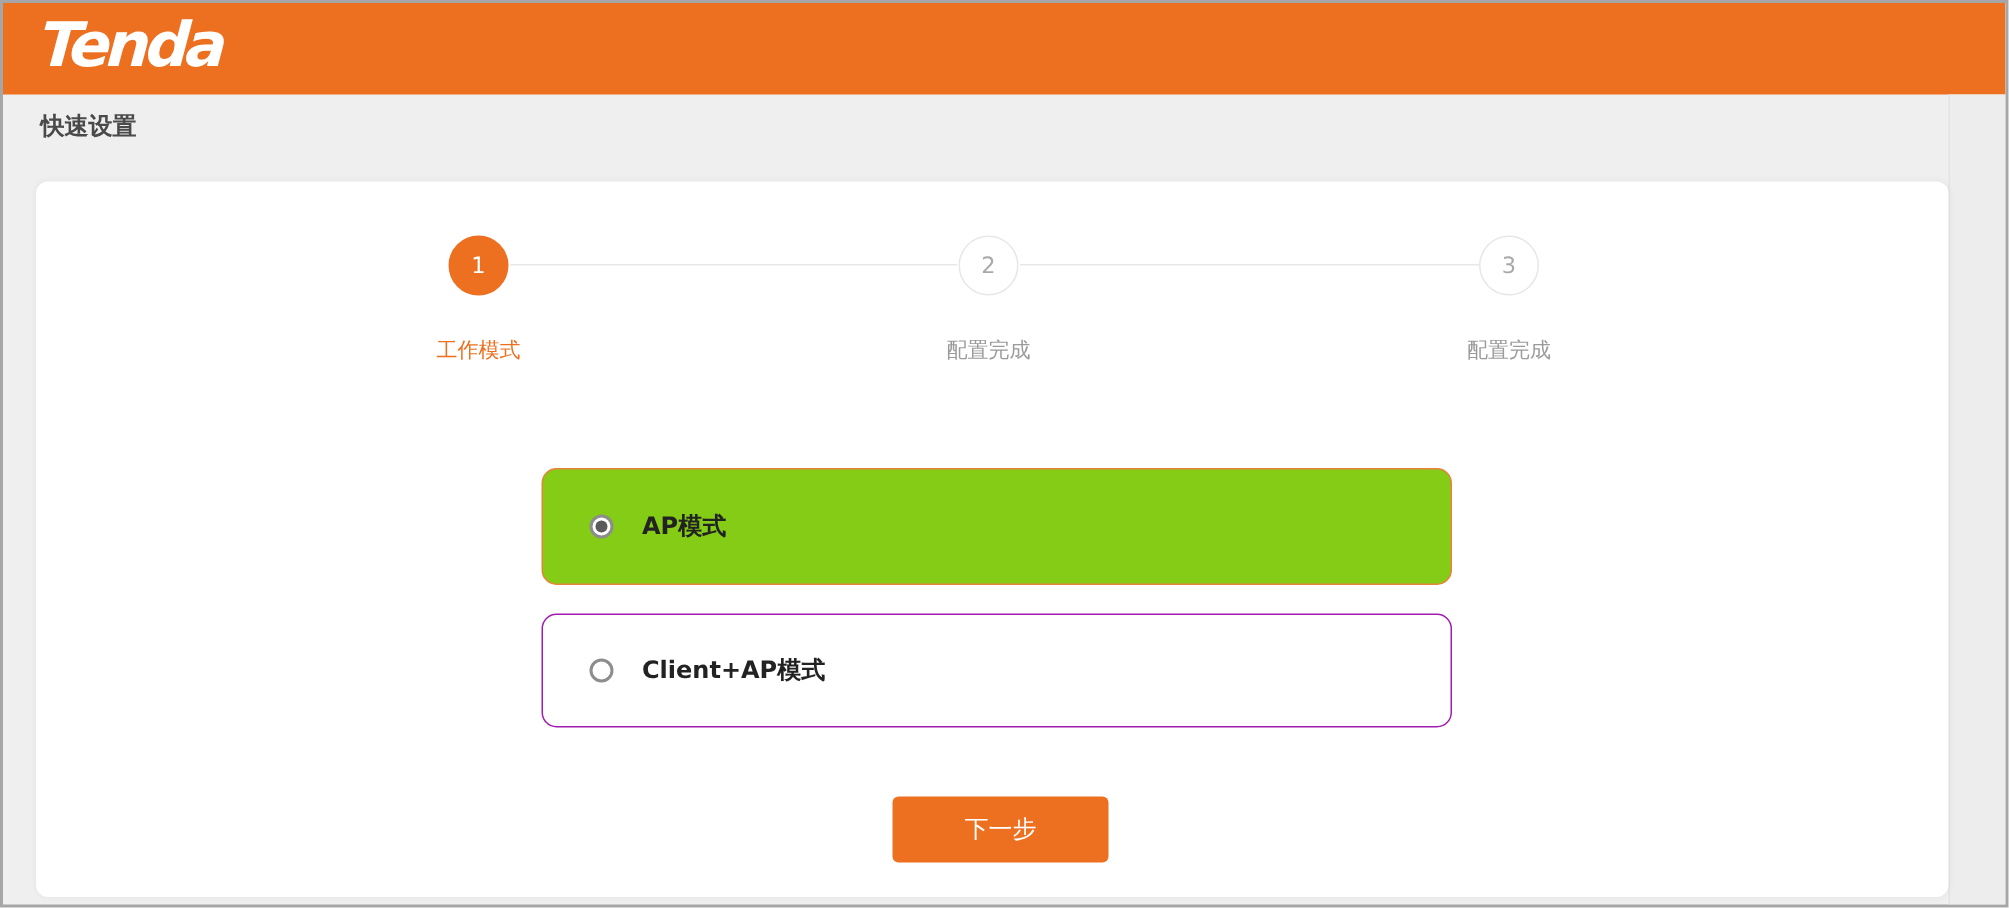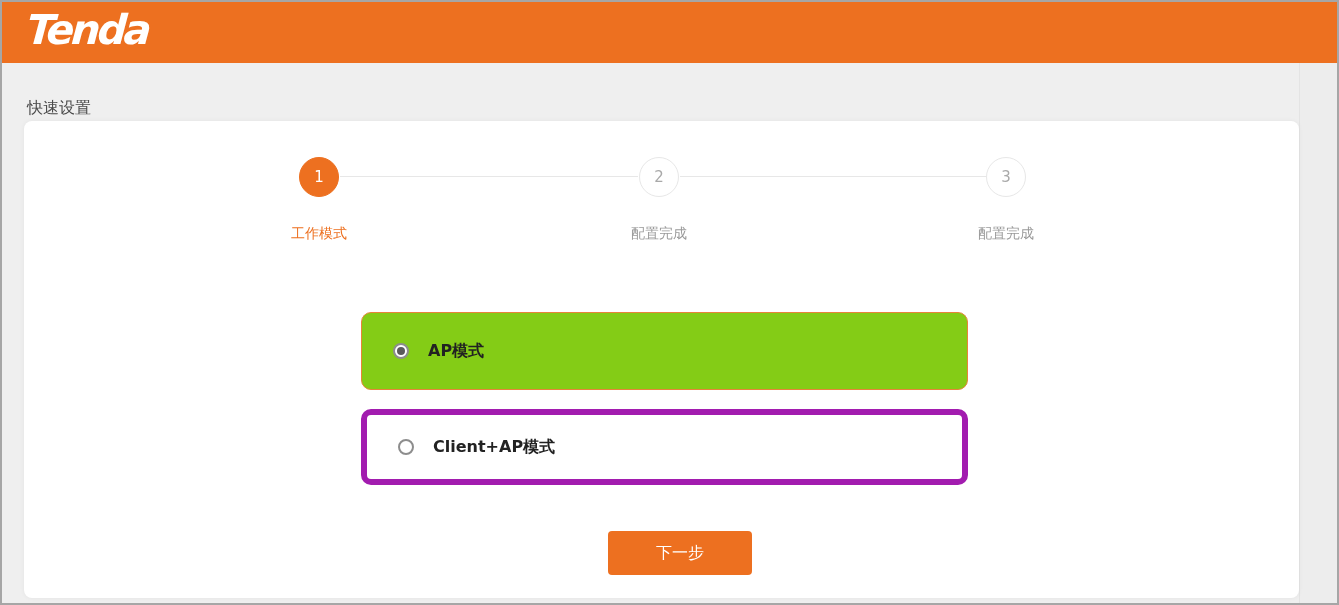--- a/index.html
+++ b/index.html
@@ -31,23 +31,23 @@
     font-weight: bold;
     font-style: italic;
     letter-spacing: -3px;
     transform: skewX(-4deg);
   }
 
   
   .page-title {
     position: absolute;
     left: 25px;
-    top: 96px;
+    top: 72px;
     font-size: 16px;
-    font-weight: normal;
+    font-weight: bold;
     color: #4a4a4a;
   }
 
   
   .card {
     position: absolute;
     left: 22px;
     top: 119px;
     width: 1275px;
     height: 477px;
@@ -123,21 +123,21 @@
   .option-1 {
     top: 191px;
     height: 78px;
     background: #84cc16;
     border: 1px solid #e8833a;
   }
   .option-2 {
     top: 288px;
     height: 76px;
     background: #ffffff;
-    border: 6px solid #a21caf;
+    border: 1px solid #a21caf;
   }
   .radio {
     position: relative;
     margin-left: 31px;
     width: 16px;
     height: 16px;
     border-radius: 50%;
     border: 2px solid #8d8d8d;
     background: #ffffff;
     flex: 0 0 auto;
@@ -153,21 +153,21 @@
   .option-label {
     margin-left: 19px;
     font-size: 16px;
     font-weight: bold;
     color: #222222;
   }
 
   
   .next-btn {
     position: absolute;
-    left: 584px;
+    left: 571px;
     top: 410px;
     width: 144px;
     height: 44px;
     background: #ed7020;
     border: none;
     border-radius: 4px;
     color: #ffffff;
     font-size: 16px;
     font-family: inherit;
     cursor: pointer;

